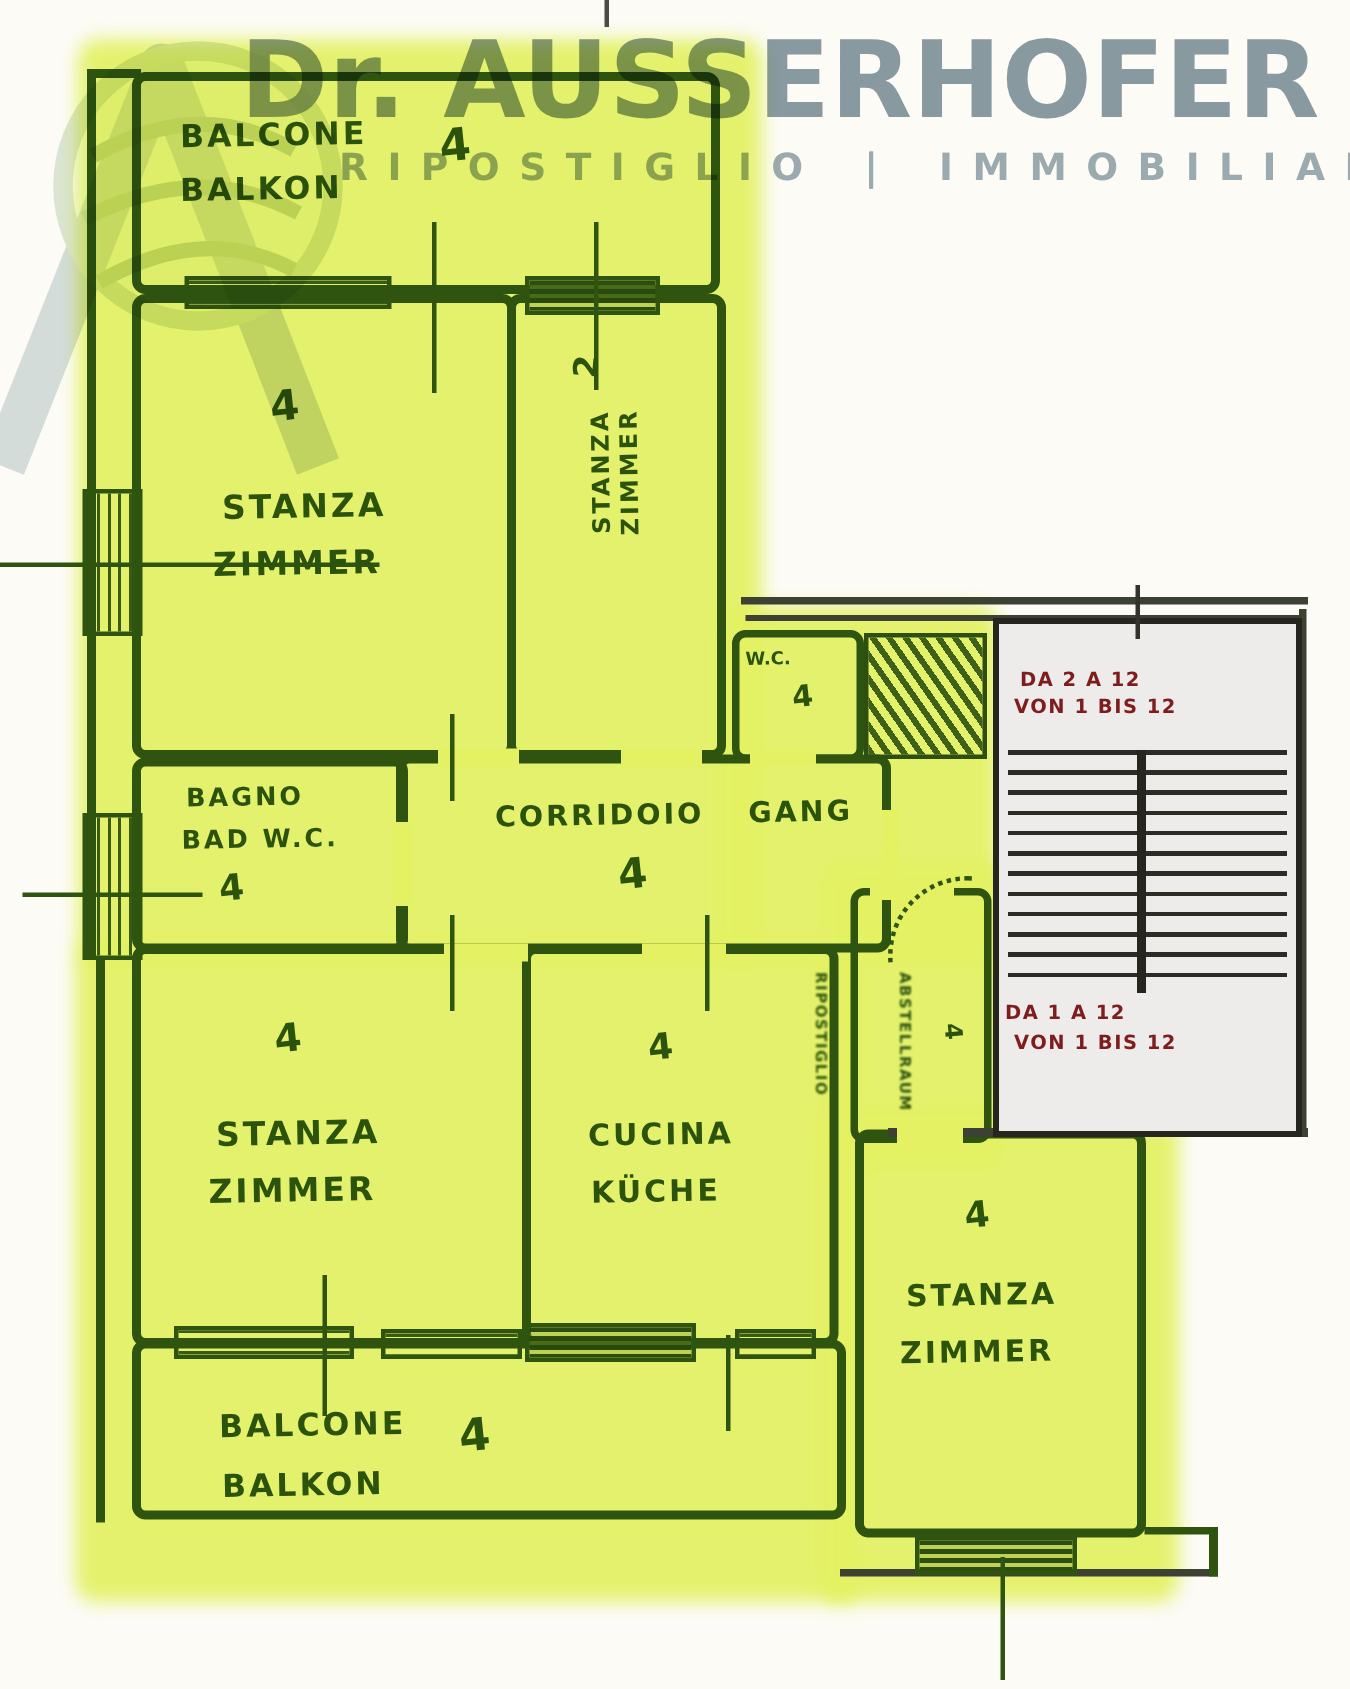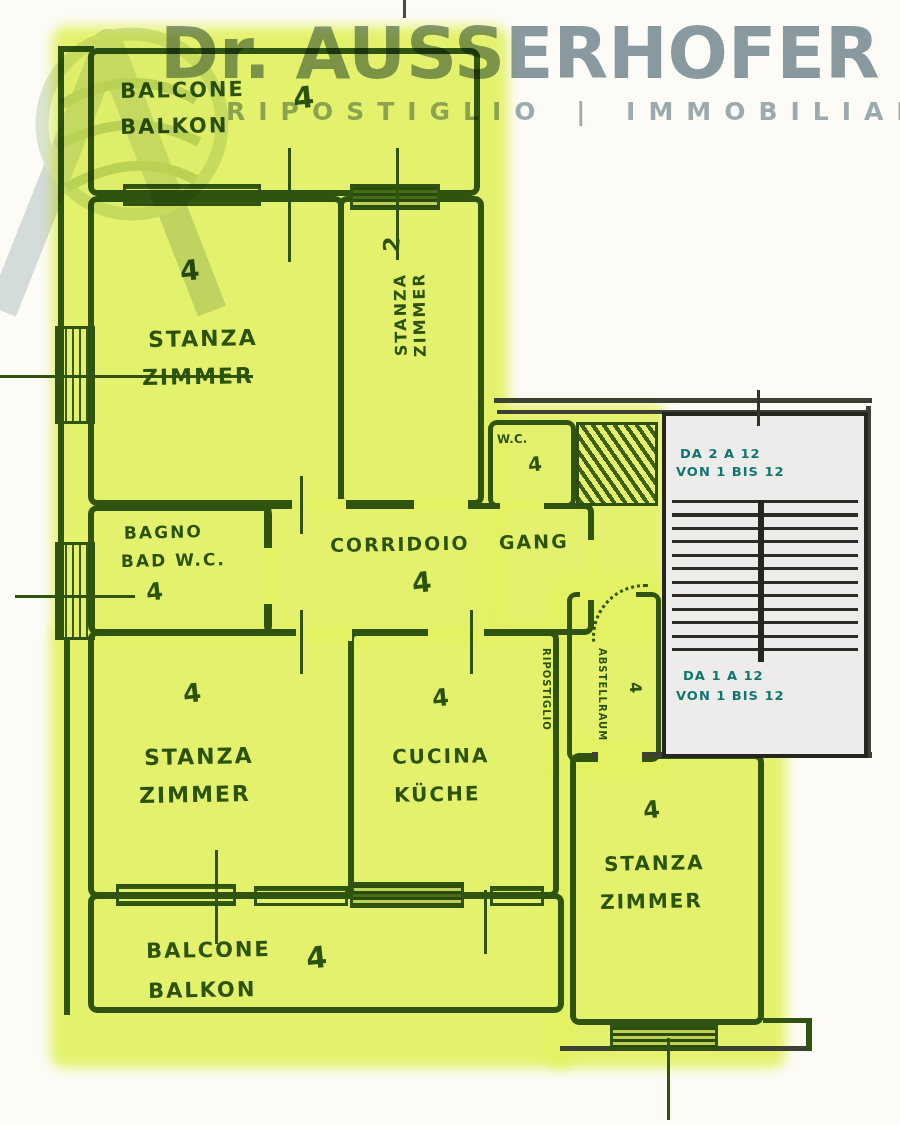--- a/index.html
+++ b/index.html
@@ -20,21 +20,21 @@
   .win-v{position:absolute;box-sizing:border-box;border:3px solid #2f5410;z-index:5;
          background:repeating-linear-gradient(90deg, rgba(47,84,16,.95) 0 2px, rgba(0,0,0,0) 2px 7px);}
   
   .lbl{position:absolute;color:#2c530c;font-weight:bold;letter-spacing:2px;z-index:6;
        white-space:nowrap;transform:rotate(-1deg);}
   .mark{position:absolute;color:#2c530c;font-weight:bold;z-index:6;transform:rotate(-6deg);}
   
   #stairs{position:absolute;left:662px;top:412px;width:206px;height:346px;box-sizing:border-box;
           border:4px solid #26261f;background:#edecea;z-index:3;}
   .flight{position:absolute;background:repeating-linear-gradient(180deg,#2c2c26 0 3px,rgba(0,0,0,0) 3px 13.5px);}
-  .stxt{position:absolute;color:#0f766e;font-weight:bold;font-size:13px;letter-spacing:1px;
+  .stxt{position:absolute;color:#7f1d1d;font-weight:bold;font-size:13px;letter-spacing:1px;
         white-space:nowrap;filter:blur(.4px);}
   
   #wm{position:absolute;left:0;top:0;width:900px;height:1126px;z-index:9;pointer-events:none;
       mix-blend-mode:multiply;}
   #wm .brand{position:absolute;left:160px;top:12px;font-size:71px;font-weight:800;letter-spacing:0px;
              color:rgba(118,139,150,.85);white-space:nowrap;}
   #wm .tag{position:absolute;left:226px;top:97px;font-size:25px;font-weight:600;letter-spacing:13px;
            color:rgba(128,150,160,.78);white-space:nowrap;}
   .z2{z-index:2}.z5{z-index:5}
 </style>
@@ -112,21 +112,21 @@
   <div class="tick z5" style="left:0;top:375px;width:253px;height:3px"></div>
   <div class="tick z5" style="left:15px;top:595px;width:120px;height:3px"></div>
   <div class="tick z5" style="left:757px;top:390px;width:3px;height:36px;background:#33332c"></div>
 
   <div id="stairs">
     <div class="stxt" style="left:14px;top:30px">DA 2 A 12</div>
     <div class="stxt" style="left:10px;top:48px">VON 1 BIS 12</div>
     <div class="flight" style="left:6px;top:84px;width:86px;height:162px"></div>
     <div class="flight" style="left:98px;top:84px;width:94px;height:162px"></div>
     <div style="position:absolute;left:92px;top:84px;width:6px;height:162px;background:#26261f"></div>
-    <div class="stxt" style="left:17px;top:252px">DA 1 A 12</div>
+    <div class="stxt" style="left:4px;top:252px">DA 1 A 12</div>
     <div class="stxt" style="left:10px;top:272px">VON 1 BIS 12</div>
   </div>
 
   <div class="lbl" style="left:120px;top:78px;font-size:21px">BALCONE</div>
   <div class="lbl" style="left:120px;top:114px;font-size:21px">BALKON</div>
   <div class="mark" style="left:293px;top:80px;font-size:30px">4</div>
 
   <div class="mark" style="left:180px;top:254px;font-size:28px">4</div>
   <div class="lbl" style="left:148px;top:326px;font-size:22px">STANZA</div>
   <div class="lbl" style="left:142px;top:364px;font-size:22px">ZIMMER</div>

